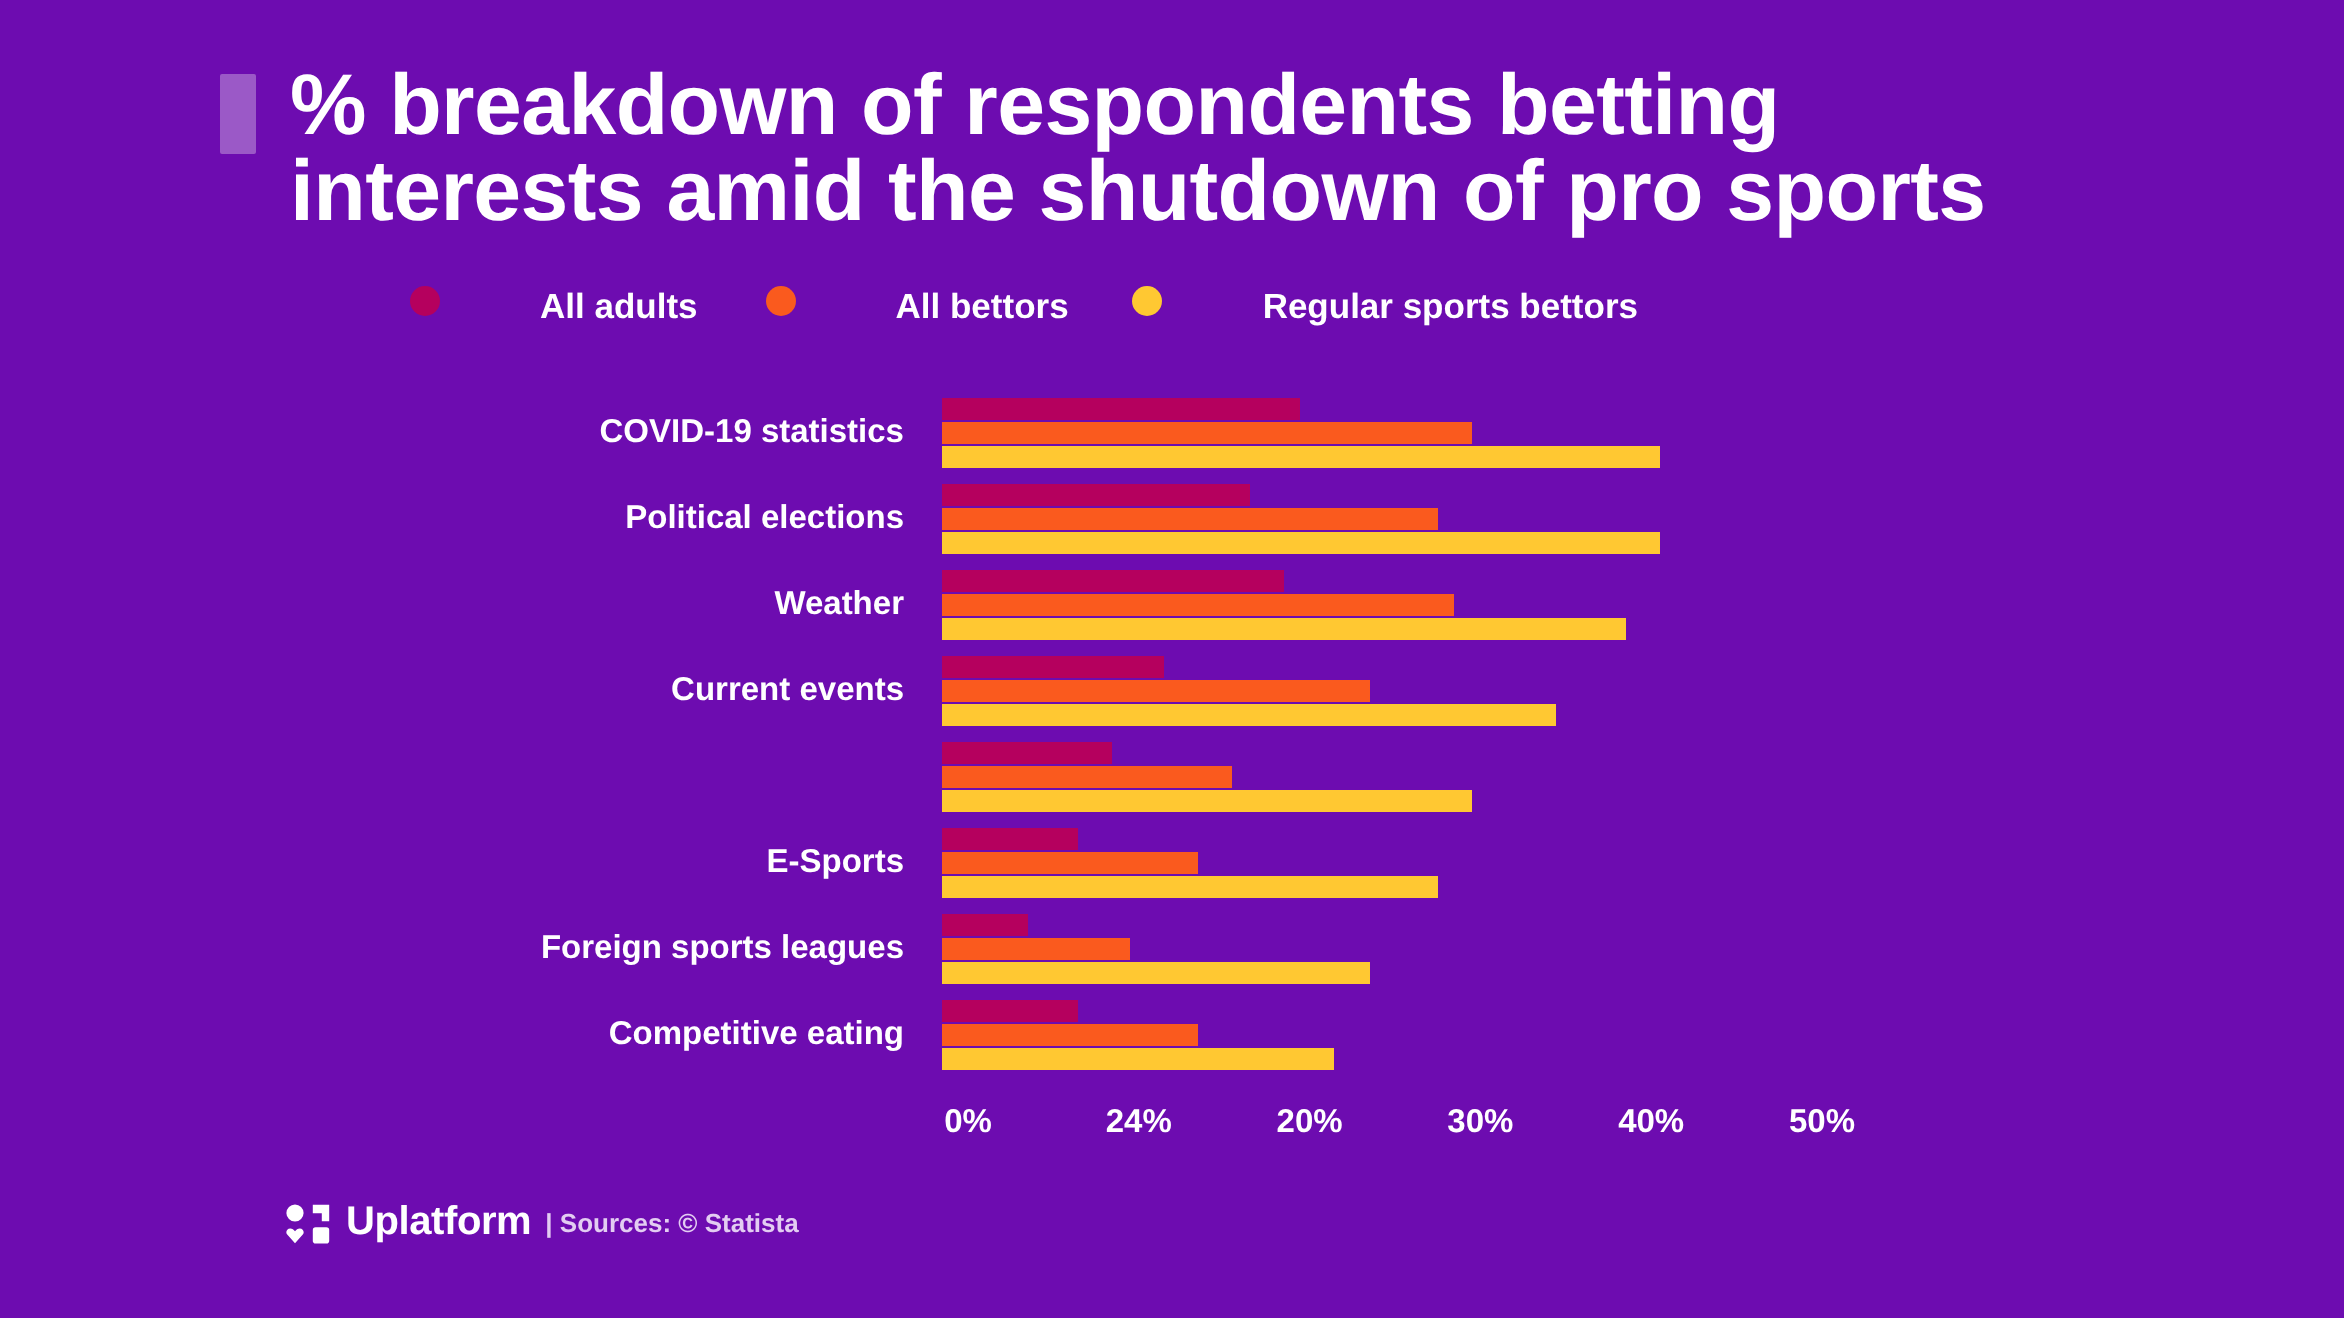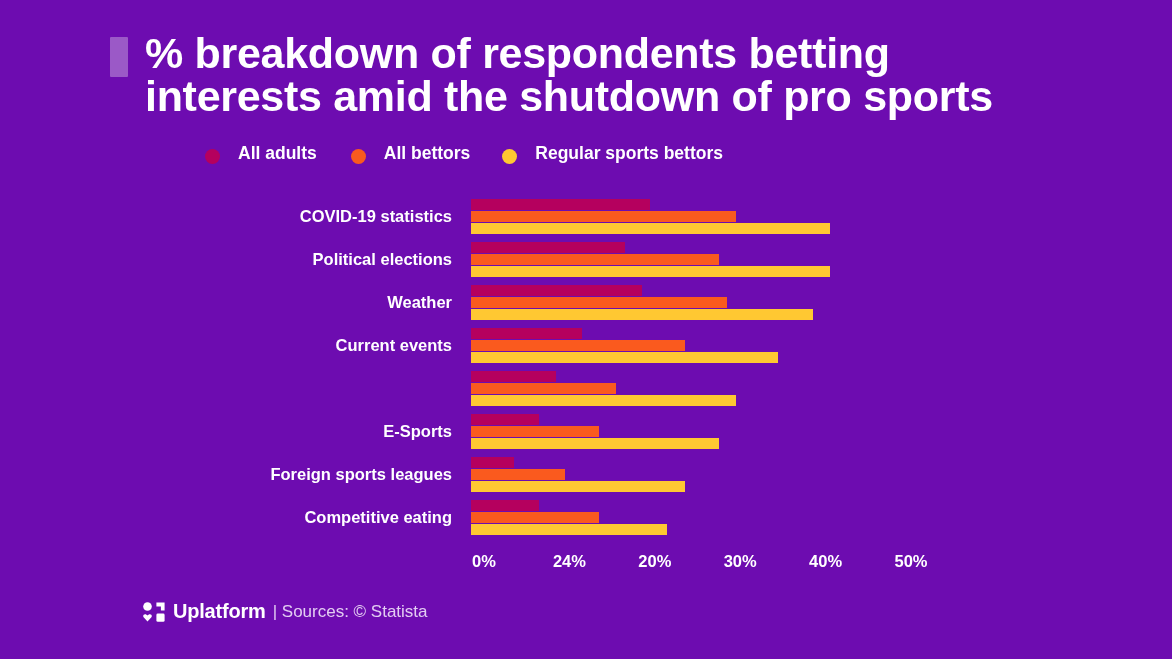--- a/index.html
+++ b/index.html
@@ -51,22 +51,23 @@
   
   .legend {
     position: absolute;
     left: 205px;
     top: 143px;
     display: flex;
     align-items: center;
   }
   .legend-item {
     display: flex;
-    align-items: flex-end;
+    align-items: flex-start;
     margin-right: 0;
+    gap: 32px;
   }
   .legend-item .dot {
     width: 15px;
     height: 15px;
     border-radius: 50%;
     flex: none;
     margin-right: 18px;
   }
   .legend-label {
     color: #ffffff;
@@ -146,22 +147,22 @@
     flex: none;
   }
   .brand {
     color: #ffffff;
     font-size: 20px;
     font-weight: bold;
     letter-spacing: -0.2px;
   }
   .source {
     color: #e3cdf2;
-    font-size: 17px;
-    font-weight: normal;
+    font-size: 13px;
+    font-weight: bold;
     margin-left: 7px;
   }
 </style>
 </head>
 <body>
 
 <div id="canvas">
 
   <div class="title-row">
     <div class="title-accent"></div>

